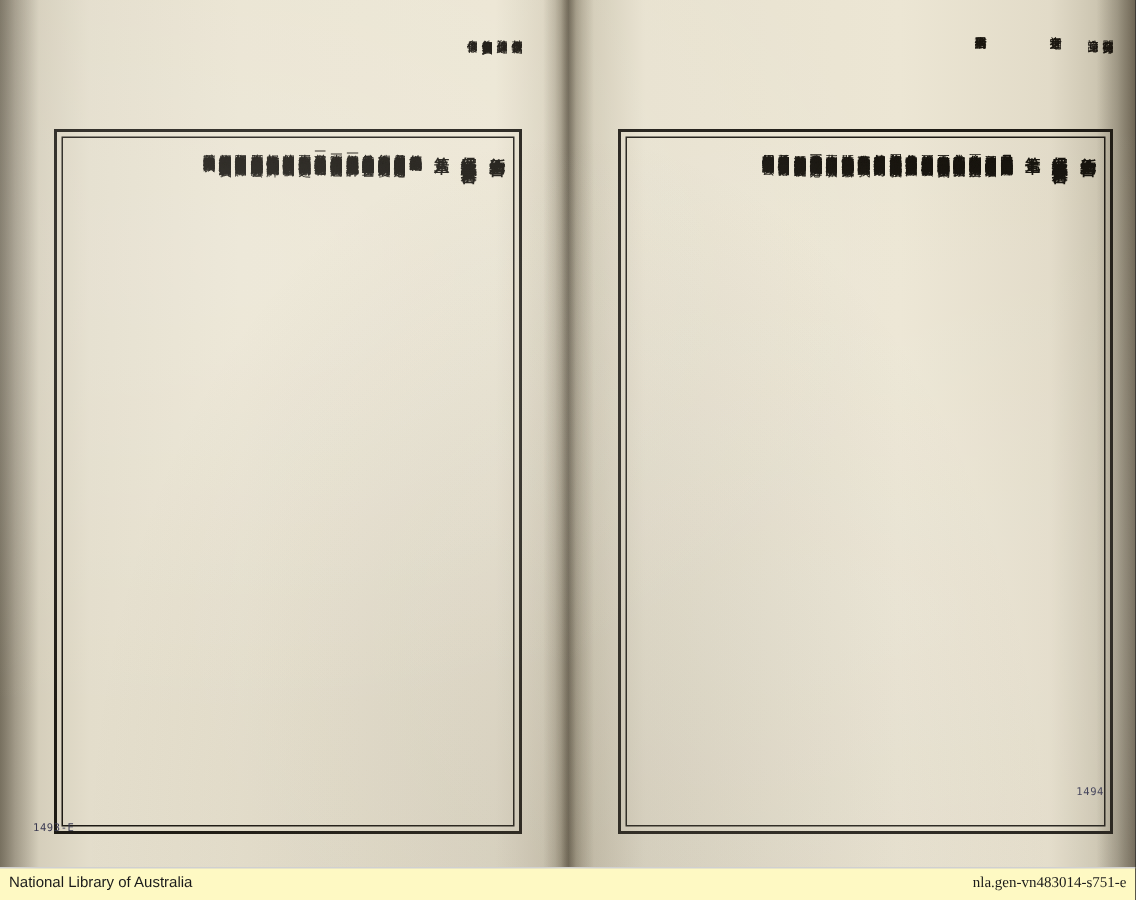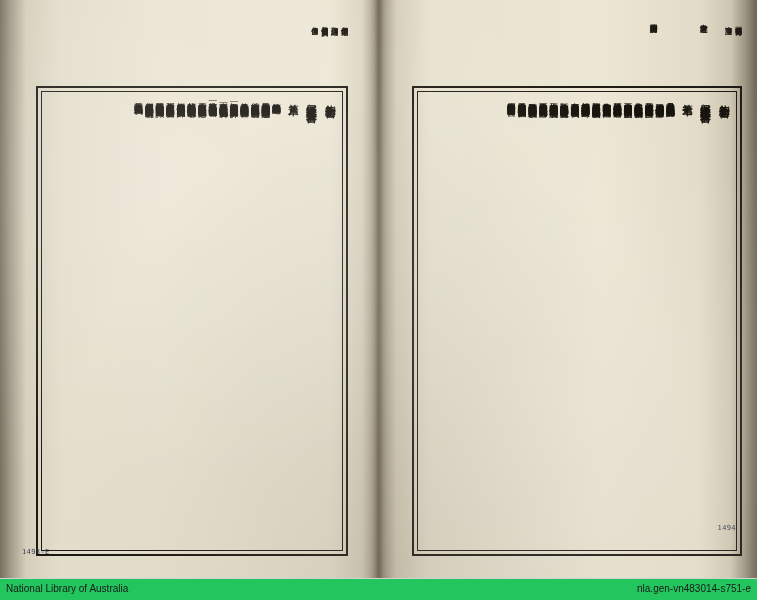--- a/index.html
+++ b/index.html
@@ -195,35 +195,35 @@
   }
   .stamp.left-stamp  { left: 12px;  bottom: 6px; }
   .stamp.right-stamp { right: 12px; bottom: 30px; }
 
   
   .footer {
     position: absolute;
     left: 0; bottom: 0;
     width: 757px;
     height: 22px;
-    background: #22c55e;
+    background: #fef9c3;
     border-top: 1px solid #d0d0d0;
     box-sizing: border-box;
   }
   .footer .lbl {
     position: absolute;
     left: 6px; top: 4px;
     font-family: "Liberation Sans", sans-serif;
     font-size: 10px;
     color: #1a1a1a;
   }
   .footer .rid {
     position: absolute;
     right: 6px; top: 4px;
-    font-family: Liberation Sans, sans-serif;
+    font-family: Liberation Serif, serif;
     font-size: 10px;
     color: #1a1a1a;
   }
 </style>
 </head>
 <body>
 
 <div id="page">
 
   <div class="scan">

